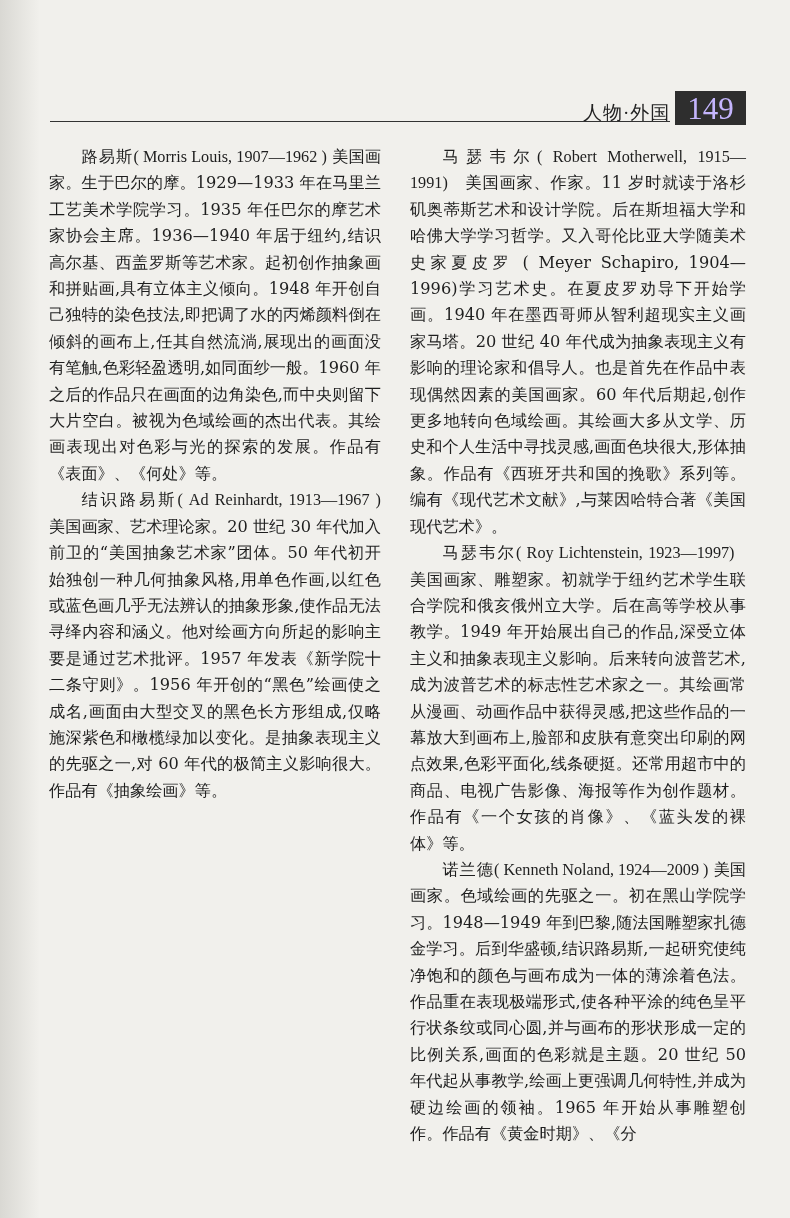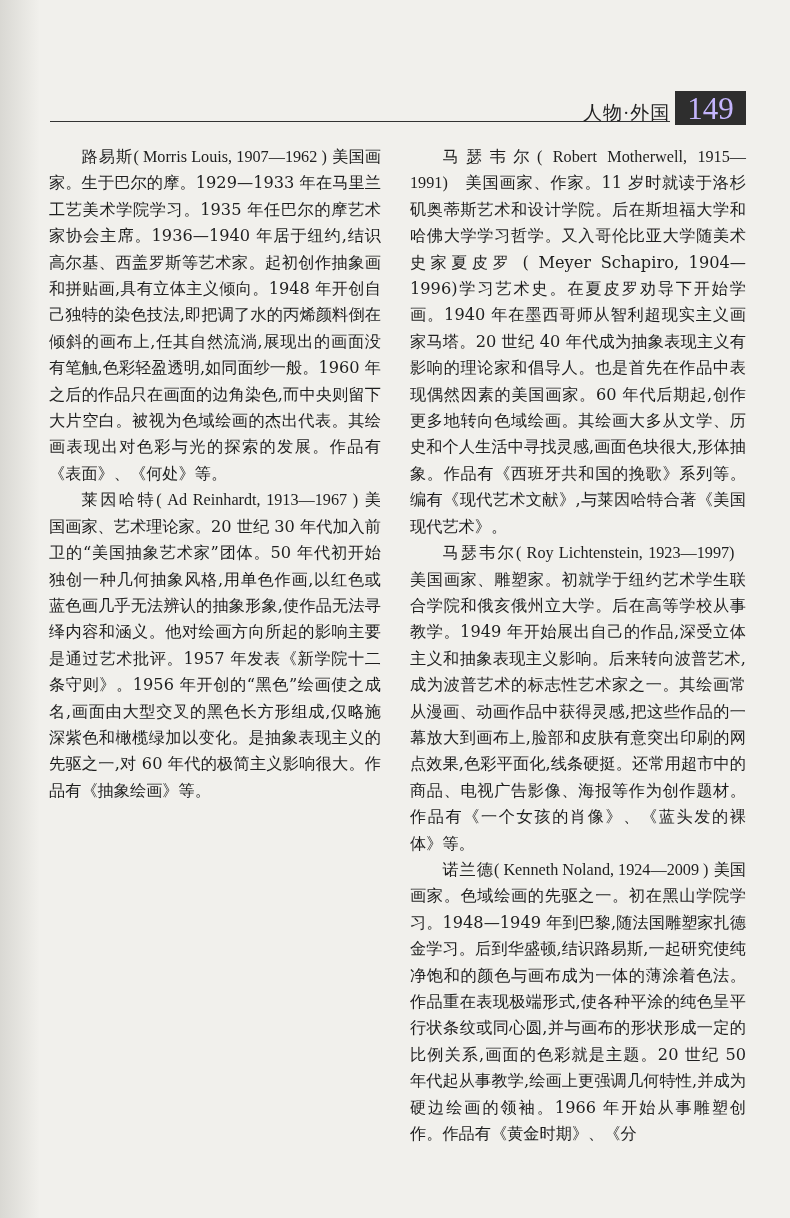--- a/index.html
+++ b/index.html
@@ -51,33 +51,33 @@
 <div class="page-num-box">149</div>
 
 <div class="col col-left">
 
   <p class="para">
     <span class="name">路易斯</span><span class="latin">( Morris Louis, 1907—1962 )</span>
     <span>美国画家。生于巴尔的摩。1929—1933 年在马里兰工艺美术学院学习。1935 年任巴尔的摩艺术家协会主席。1936—1940 年居于纽约,结识高尔基、西盖罗斯等艺术家。起初创作抽象画和拼贴画,具有立体主义倾向。1948 年开创自己独特的染色技法,即把调了水的丙烯颜料倒在倾斜的画布上,任其自然流淌,展现出的画面没有笔触,色彩轻盈透明,如同面纱一般。1960 年之后的作品只在画面的边角染色,而中央则留下大片空白。被视为色域绘画的杰出代表。其绘画表现出对色彩与光的探索的发展。作品有《表面》、《何处》等。</span>
   </p>
 
   <p class="para">
-    <span class="name">莱因哈特</span><span class="latin">( Ad Reinhardt, 1913—1967 )</span>
+    <span class="name">结识路易斯</span><span class="latin">( Ad Reinhardt, 1913—1967 )</span>
     <span>美国画家、艺术理论家。20 世纪 30 年代加入前卫的“美国抽象艺术家”团体。50 年代初开始独创一种几何抽象风格,用单色作画,以红色或蓝色画几乎无法辨认的抽象形象,使作品无法寻绎内容和涵义。他对绘画方向所起的影响主要是通过艺术批评。1957 年发表《新学院十二条守则》。1956 年开创的“黑色”绘画使之成名,画面由大型交叉的黑色长方形组成,仅略施深紫色和橄榄绿加以变化。是抽象表现主义的先驱之一,对 60 年代的极简主义影响很大。作品有《抽象绘画》等。</span>
   </p>
 </div>
 
 <div class="col col-right">
   <p class="para">
     <span class="name">马瑟韦尔</span><span class="latin">( Robert Motherwell, 1915—1991)</span>&nbsp;&nbsp;
     <span>美国画家、作家。11 岁时就读于洛杉矶奥蒂斯艺术和设计学院。后在斯坦福大学和哈佛大学学习哲学。又入哥伦比亚大学随美术史家夏皮罗 ( Meyer Schapiro, 1904—1996)学习艺术史。在夏皮罗劝导下开始学画。1940 年在墨西哥师从智利超现实主义画家马塔。20 世纪 40 年代成为抽象表现主义有影响的理论家和倡导人。也是首先在作品中表现偶然因素的美国画家。60 年代后期起,创作更多地转向色域绘画。其绘画大多从文学、历史和个人生活中寻找灵感,画面色块很大,形体抽象。作品有《西班牙共和国的挽歌》系列等。编有《现代艺术文献》,与莱因哈特合著《美国现代艺术》。</span>
   </p>
 
   <p class="para">
     <span class="name">马瑟韦尔</span><span class="latin">( Roy Lichtenstein, 1923—1997)</span>&nbsp;&nbsp;
     <span>美国画家、雕塑家。初就学于纽约艺术学生联合学院和俄亥俄州立大学。后在高等学校从事教学。1949 年开始展出自己的作品,深受立体主义和抽象表现主义影响。后来转向波普艺术,成为波普艺术的标志性艺术家之一。其绘画常从漫画、动画作品中获得灵感,把这些作品的一幕放大到画布上,脸部和皮肤有意突出印刷的网点效果,色彩平面化,线条硬挺。还常用超市中的商品、电视广告影像、海报等作为创作题材。作品有《一个女孩的肖像》、《蓝头发的裸体》等。</span>
   </p>
 
   <p class="para">
     <span class="name">诺兰德</span><span class="latin">( Kenneth Noland, 1924—2009 )</span>
-    <span>美国画家。色域绘画的先驱之一。初在黑山学院学习。1948—1949 年到巴黎,随法国雕塑家扎德金学习。后到华盛顿,结识路易斯,一起研究使纯净饱和的颜色与画布成为一体的薄涂着色法。作品重在表现极端形式,使各种平涂的纯色呈平行状条纹或同心圆,并与画布的形状形成一定的比例关系,画面的色彩就是主题。20 世纪 50 年代起从事教学,绘画上更强调几何特性,并成为硬边绘画的领袖。1966 年开始从事雕塑创作。作品有《黄金时期》、《分</span>
+    <span>美国画家。色域绘画的先驱之一。初在黑山学院学习。1948—1949 年到巴黎,随法国雕塑家扎德金学习。后到华盛顿,结识路易斯,一起研究使纯净饱和的颜色与画布成为一体的薄涂着色法。作品重在表现极端形式,使各种平涂的纯色呈平行状条纹或同心圆,并与画布的形状形成一定的比例关系,画面的色彩就是主题。20 世纪 50 年代起从事教学,绘画上更强调几何特性,并成为硬边绘画的领袖。1965 年开始从事雕塑创作。作品有《黄金时期》、《分</span>
   </p>
 </div>
 
 </body></html>

